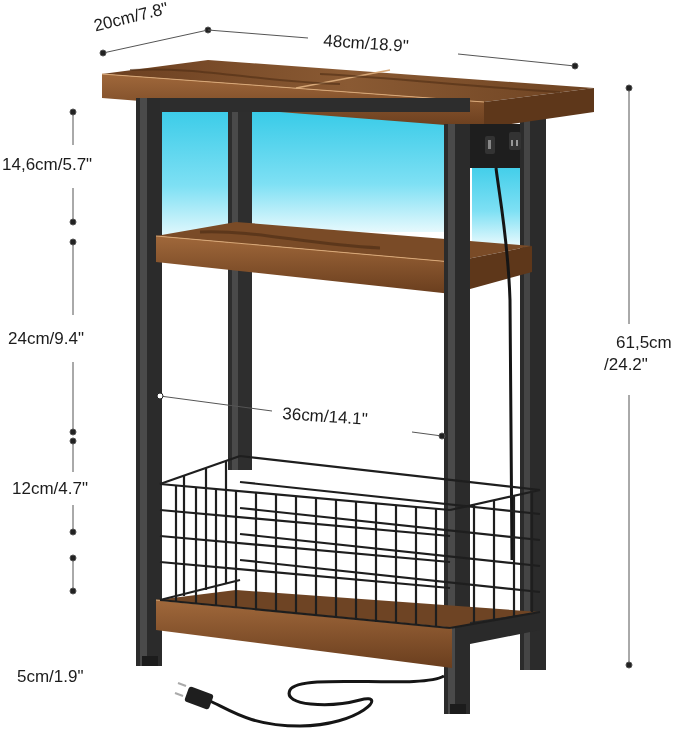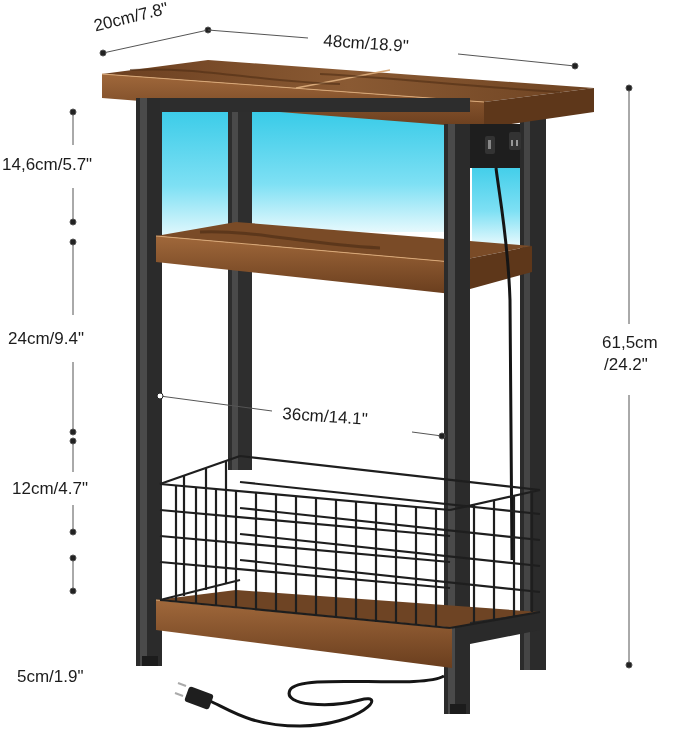--- a/index.html
+++ b/index.html
@@ -185,15 +185,15 @@
   </g>
 </svg>
 </div>
 
 <div class="label" style="left:92px; top:18px; transform: rotate(-14deg); transform-origin: left top;">20cm/7.8"</div>
 <div class="label" style="left:324px; top:32px; transform: rotate(4deg); transform-origin: left top;">48cm/18.9"</div>
 <div class="label" style="left:2px; top:156px;">14,6cm/5.7"</div>
 <div class="label" style="left:8px; top:330px;">24cm/9.4"</div>
 <div class="label" style="left:12px; top:480px;">12cm/4.7"</div>
 <div class="label" style="left:17px; top:668px;">5cm/1.9"</div>
-<div class="label" style="left:602px; top:334px;">61,5cm</div>
+<div class="label" style="left:616px; top:334px;">61,5cm</div>
 <div class="label" style="left:604px; top:356px;">/24.2"</div>
 <div class="label" style="left:283px; top:405px; transform: rotate(4deg); transform-origin: left top;">36cm/14.1"</div>
 
 </body></html>

